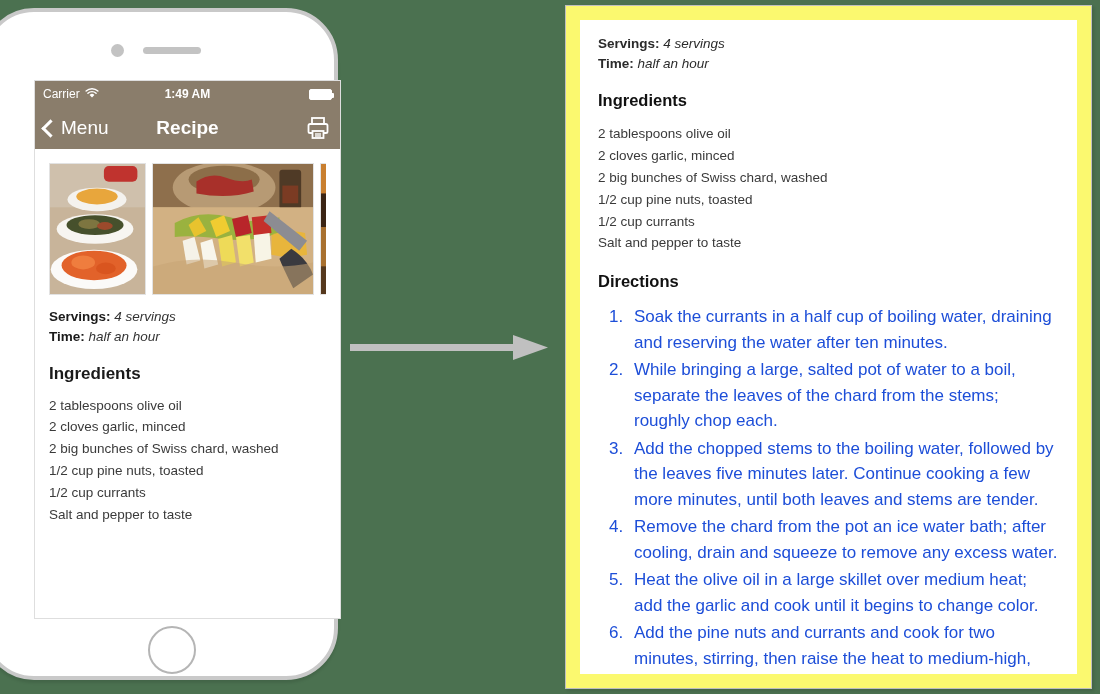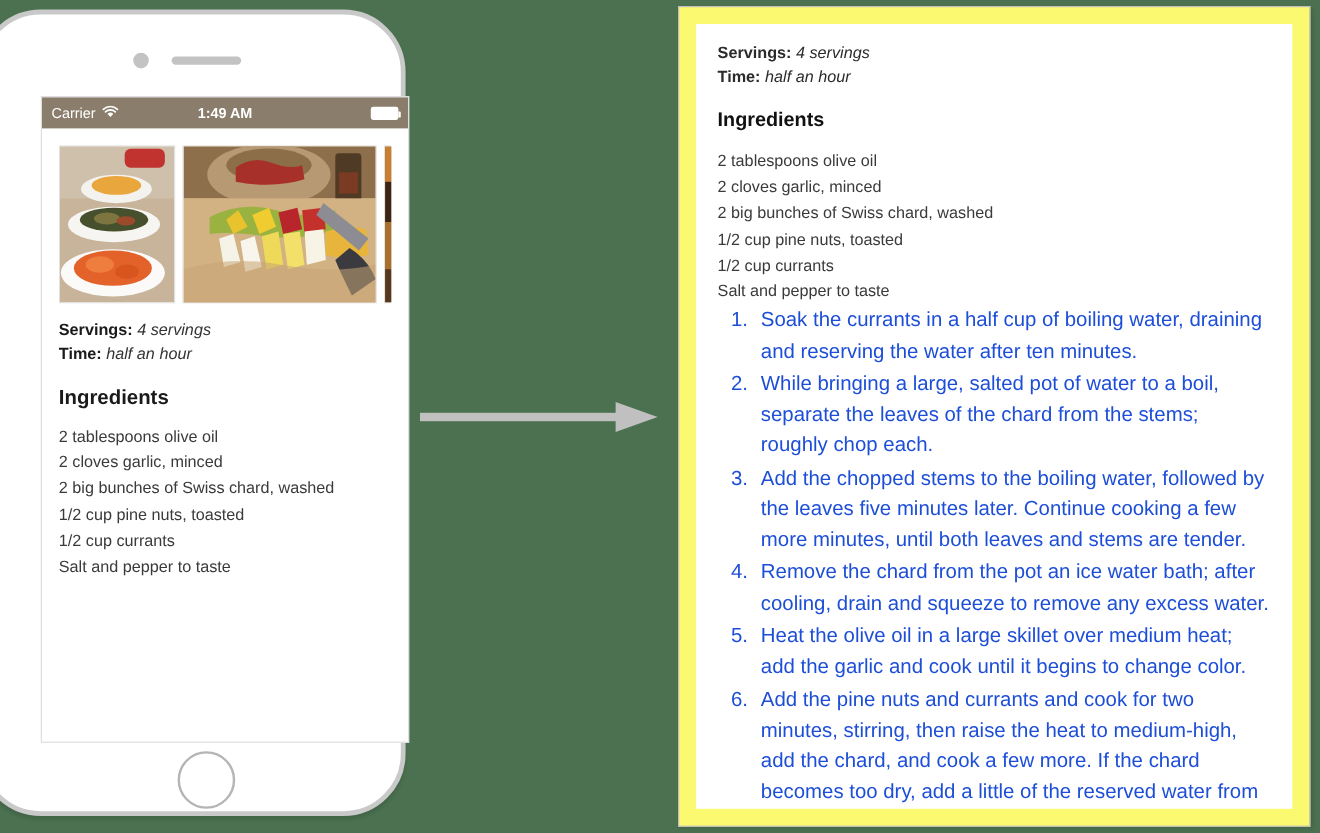--- a/index.html
+++ b/index.html
@@ -278,20 +278,36 @@
             <path d="M1.1 3.1 a8.6 8.6 0 0 1 11.8 0" stroke="#fff" stroke-width="1.4" fill="none" stroke-linecap="round"></path>
           </svg>
         </span>
       </div>
       <div id="status-center">1:49 AM</div>
       <div id="status-right">
         <div id="battery-icon"></div>
       </div>
     </div>
 
+    <div id="nav-bar">
+      <div id="back-button">
+        <span class="chev"></span>
+        <span>Menu</span>
+      </div>
+      <div id="nav-title">Recipe</div>
+      <div id="print-button">
+        <svg width="26" height="26" viewBox="0 0 26 26" aria-hidden="true">
+          <rect x="7" y="3" width="12" height="6" fill="none" stroke="#fff" stroke-width="1.8"></rect>
+          <rect x="3.5" y="9" width="19" height="9" rx="1.6" fill="none" stroke="#fff" stroke-width="1.8"></rect>
+          <rect x="7.5" y="16" width="11" height="7" fill="#8a7d6b" stroke="#fff" stroke-width="1.8"></rect>
+          <line x1="10" y1="19" x2="16" y2="19" stroke="#fff" stroke-width="1.4"></line>
+          <line x1="10" y1="21" x2="16" y2="21" stroke="#fff" stroke-width="1.4"></line>
+        </svg>
+      </div>
+    </div>
 
     <div id="phone-content">
 
       <div id="photo-strip">
         <div class="photo" id="photo-1">
           <svg width="100%" height="100%" viewBox="0 0 97 132" preserveAspectRatio="xMidYMid slice" aria-hidden="true">
             <rect width="97" height="132" fill="#c8b49a"></rect>
             <rect x="0" y="0" width="97" height="44" fill="#cfc0ac"></rect>
             <rect x="55" y="2" width="34" height="16" rx="5" fill="#c0332e"></rect>
             <ellipse cx="48" cy="36" rx="30" ry="12" fill="#f4f2ee"></ellipse>
@@ -391,20 +407,21 @@
 
     <div>
       <div class="doc-ing">2 tablespoons olive oil</div>
       <div class="doc-ing">2 cloves garlic, minced</div>
       <div class="doc-ing">2 big bunches of Swiss chard, washed</div>
       <div class="doc-ing">1/2 cup pine nuts, toasted</div>
       <div class="doc-ing">1/2 cup currants</div>
       <div class="doc-ing">Salt and pepper to taste</div>
     </div>
 
+    <div class="doc-sec-head">Directions</div>
 
     <ol id="directions-list">
       <li>Soak the currants in a half cup of boiling water, draining and reserving the water after ten minutes.</li>
       <li>While bringing a large, salted pot of water to a boil, separate the leaves of the chard from the stems; roughly chop each.</li>
       <li>Add the chopped stems to the boiling water, followed by the leaves five minutes later. Continue cooking a few more minutes, until both leaves and stems are tender.</li>
       <li>Remove the chard from the pot an ice water bath; after cooling, drain and squeeze to remove any excess water.</li>
       <li>Heat the olive oil in a large skillet over medium heat; add the garlic and cook until it begins to change color.</li>
       <li>Add the pine nuts and currants and cook for two minutes, stirring, then raise the heat to medium-high, add the chard, and cook a few more. If the chard becomes too dry, add a little of the reserved water from the currants.</li>
       <li>Swiss from heat, season to taste, and serve hot.</li>
     </ol>

